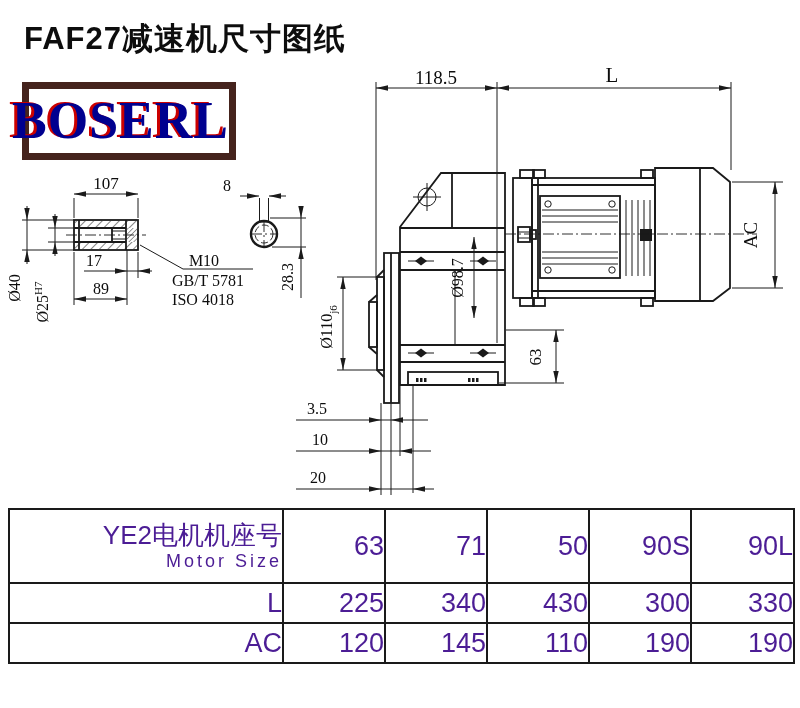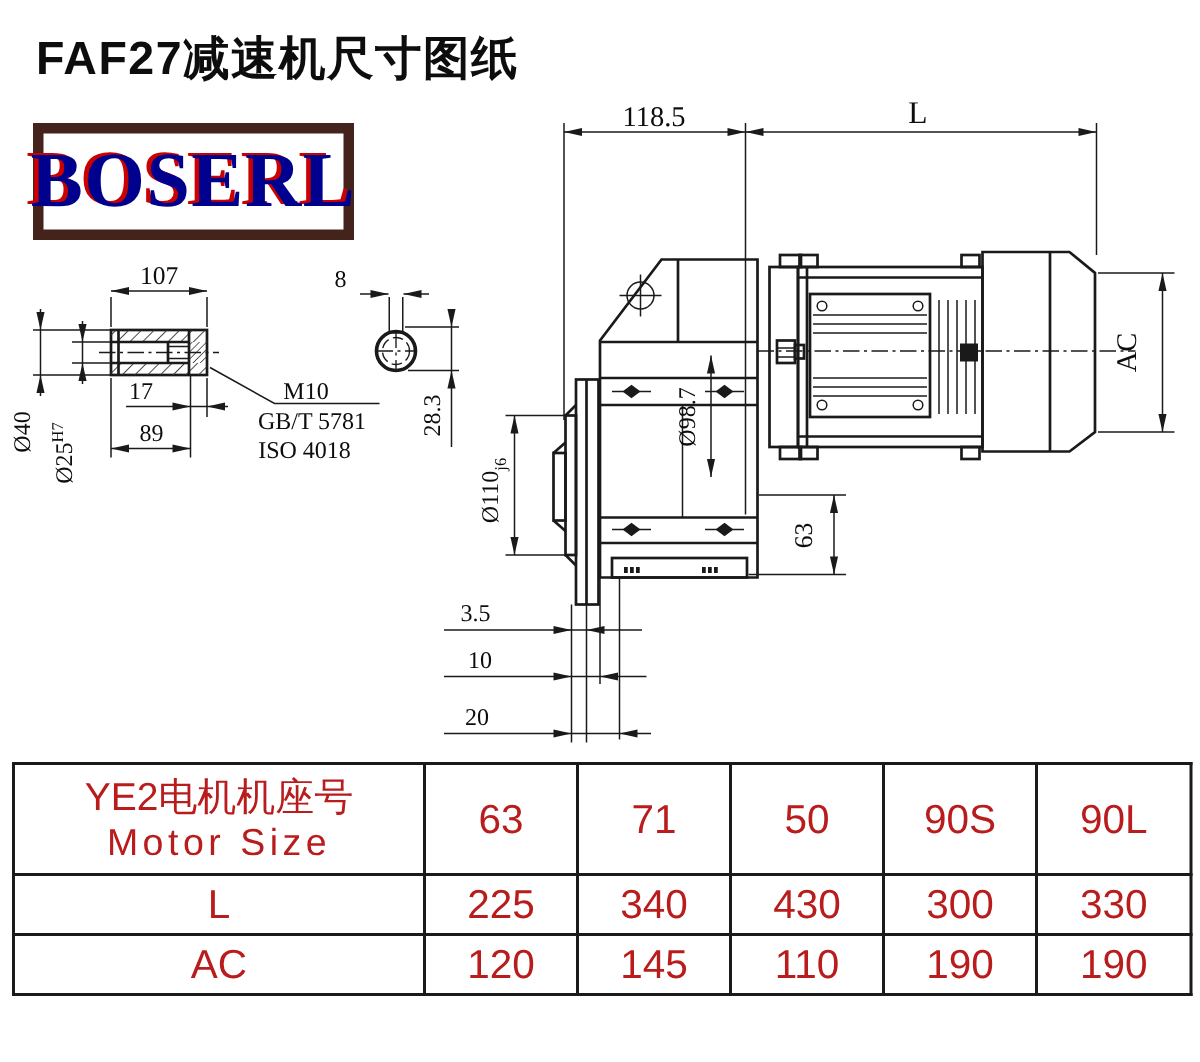--- a/index.html
+++ b/index.html
@@ -8,48 +8,48 @@
     font-family:"Liberation Sans",sans-serif;color:#111;overflow:hidden;
   }
   .page-title{
     position:absolute;left:24px;top:18px;
     font-size:31px;font-weight:bold;letter-spacing:1px;color:#0d0d0d;
     white-space:nowrap;
   }
   .logo-box{
     position:absolute;left:22px;top:82px;width:200px;height:64px;
     border:7px solid #45231d;background:#fff;
-    display:flex;align-items:center;justify-content:center;
+    display:flex;align-items:center;justify-content:flex-end;
   }
   .logo-text{
     font-family:"Liberation Serif",serif;font-weight:bold;
     font-size:52px;line-height:1;color:#00008f;
     text-shadow:-3px -1px 0 #cb0000;letter-spacing:1px;
   }
   svg.draw{position:absolute;left:0;top:0;}
   svg.draw .m{stroke:#1a1a1a;stroke-width:1.8;fill:none;}
   svg.draw .hv{stroke:#1a1a1a;stroke-width:2.4;fill:none;}
   svg.draw .t{stroke:#1a1a1a;stroke-width:1;fill:none;}
   svg.draw .cl{stroke:#1a1a1a;stroke-width:0.9;fill:none;stroke-dasharray:11 3 2 3;}
   svg.draw .dash{stroke:#1a1a1a;stroke-width:0.9;fill:none;stroke-dasharray:7 3;}
   svg.draw .arr{fill:#1a1a1a;stroke:none;}
   svg.draw .fill{fill:#1a1a1a;stroke:none;}
   svg.draw text{fill:#0d0d0d;stroke:none;font-family:"Liberation Serif",serif;}
   .spec-table{
     position:absolute;left:8px;top:508px;width:785px;
     border-collapse:collapse;table-layout:fixed;
   }
   .spec-table td{
-    border:2px solid #1a1a1a;text-align:center;vertical-align:middle;
-    font-size:27px;color:#b91c1c;padding:0;
+    border:2px solid #1a1a1a;text-align:right;vertical-align:middle;
+    font-size:27px;color:#4c1d95;padding:0;
   }
   .spec-table .hdr-row td{height:72px;}
   .spec-table .data-row td{height:38px;}
   .hdr-zh{font-size:26px;line-height:1.25;}
-  .hdr-en{font-size:25px;letter-spacing:3px;line-height:1.2;}
+  .hdr-en{font-size:18px;letter-spacing:3px;line-height:1.2;}
 </style>
 </head>
 <body>
 
 <div class="page-title">FAF27减速机尺寸图纸</div>
 
 <div class="logo-box">
   <span class="logo-text">BOSERL</span>
 </div>
 

